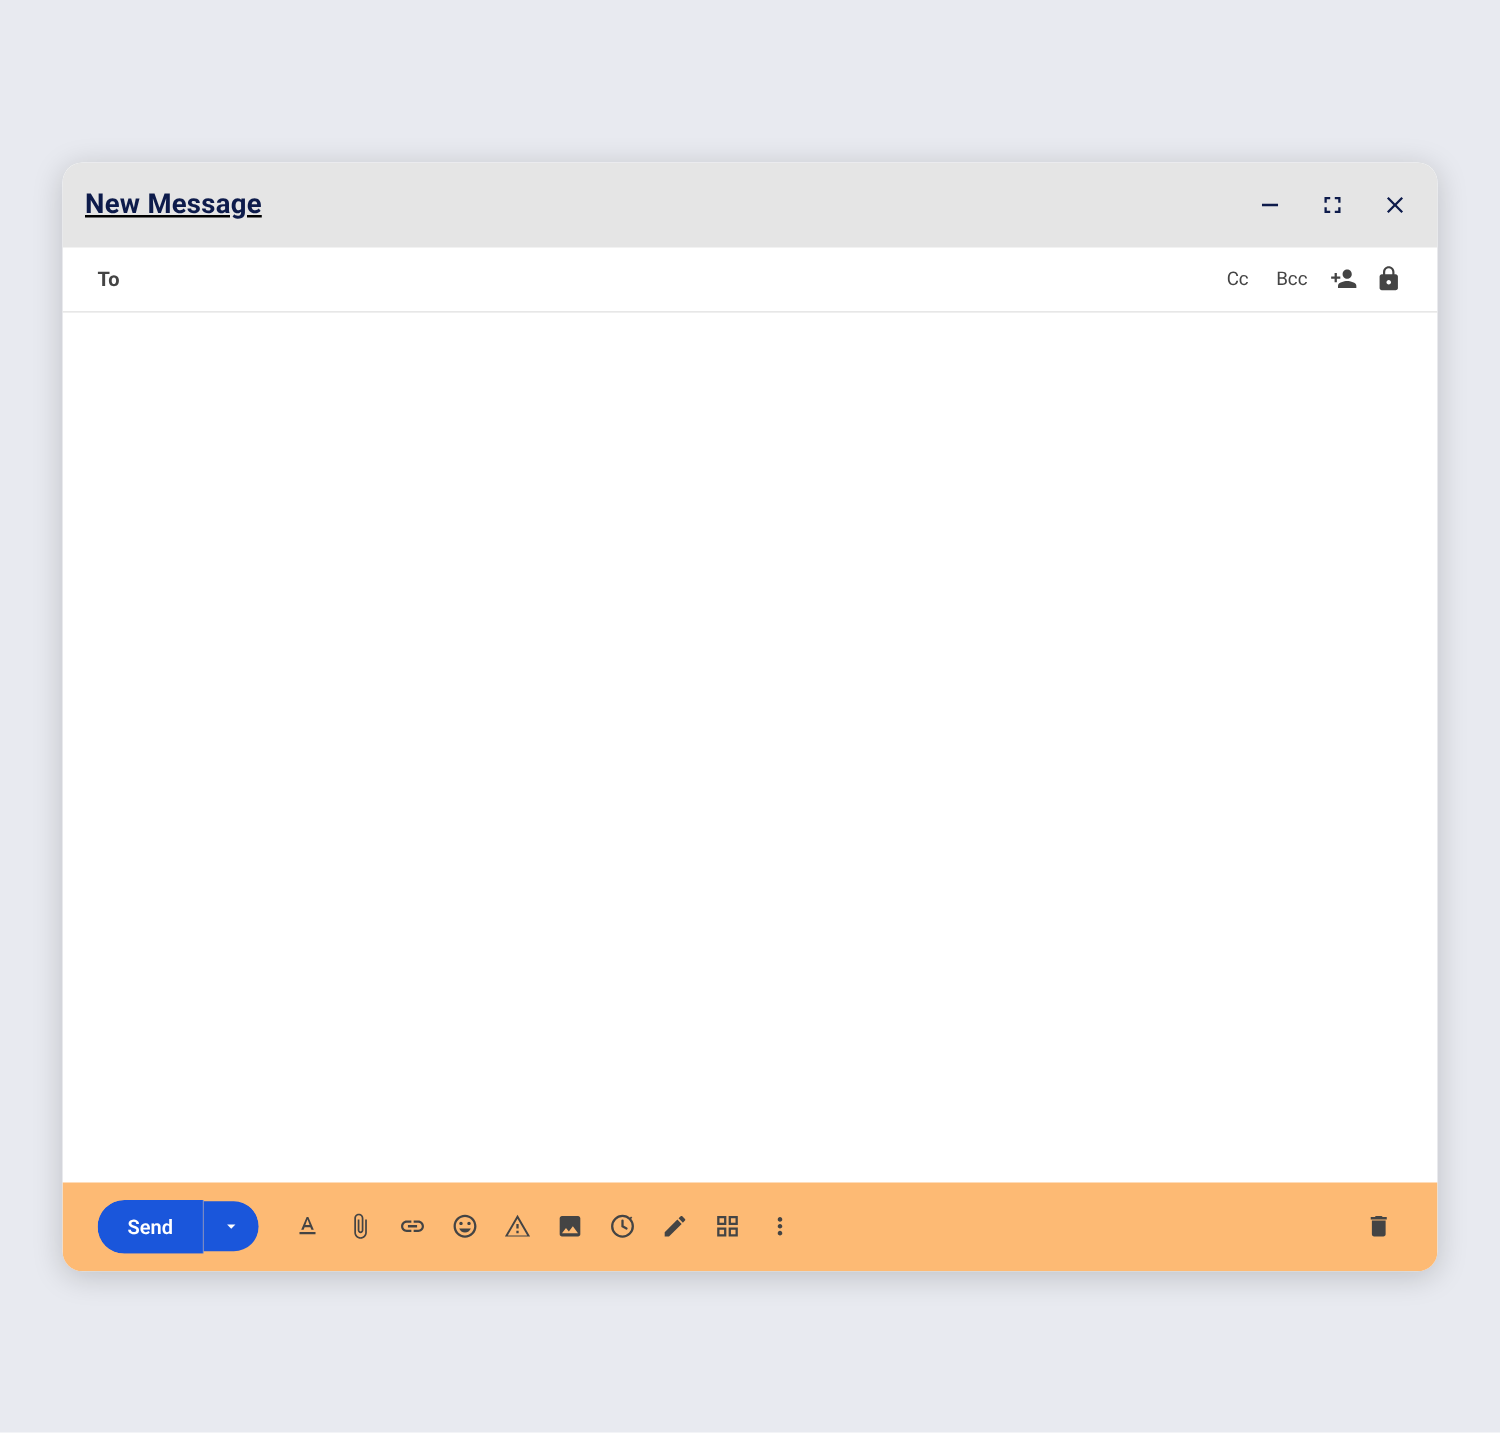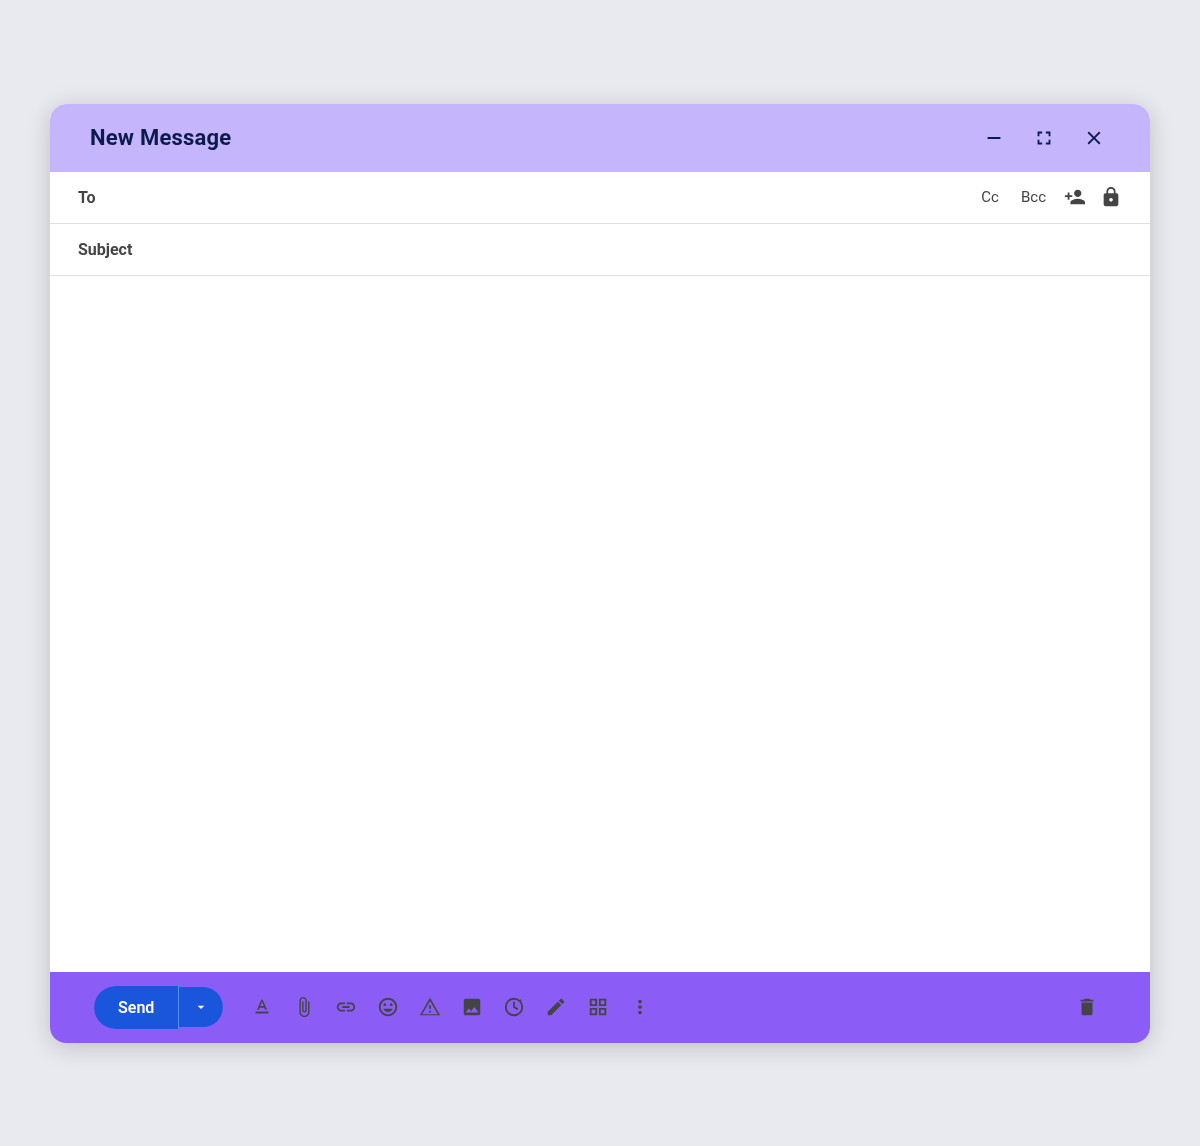--- a/index.html
+++ b/index.html
@@ -21,26 +21,27 @@
       width: 1100px;
       background: #ffffff;
       border-radius: 16px;
       overflow: hidden;
       box-shadow: 0 4px 24px rgba(0,0,0,0.18);
       display: flex;
       flex-direction: column;
     }
 
     .compose-header {
-      background: #c4b5fd;
-      padding: 18px 40px;
+      background: #e5e5e5;
+      padding: 18px 18px;
       display: flex;
       align-items: center;
       justify-content: space-between;
       border-radius: 16px 16px 0 0;
+      text-decoration: underline;
     }
 
     .compose-title {
       font-size: 22px;
       font-weight: 700;
       color: #0d1b4b;
       letter-spacing: 0.01em;
     }
 
     .header-actions {
@@ -145,23 +146,23 @@
       font-size: 16px;
       color: #222;
       resize: none;
       font-family: inherit;
       background: transparent;
     }
 
     .compose-toolbar {
       display: flex;
       align-items: center;
-      padding: 14px 44px;
+      padding: 14px 28px;
       gap: 4px;
-      background: #8b5cf6;
+      background: #fdba74;
       border-top: none;
     }
 
     .send-btn-group {
       display: flex;
       align-items: center;
       border-radius: 24px;
       overflow: hidden;
       margin-right: 16px;
     }
@@ -269,24 +270,20 @@
           </svg>
       </button>
       <button class="lock-btn" title="Confidential mode">
         <svg class="icon-svg" viewBox="0 0 24 24">
             <path d="M18 8h-1V6c0-2.76-2.24-5-5-5S7 3.24 7 6v2H6c-1.1 0-2 .9-2 2v10c0 1.1.9 2 2 2h12c1.1 0 2-.9 2-2V10c0-1.1-.9-2-2-2zm-6 9c-1.1 0-2-.9-2-2s.9-2 2-2 2 .9 2 2-.9 2-2 2zm3.1-9H8.9V6c0-1.71 1.39-3.1 3.1-3.1 1.71 0 3.1 1.39 3.1 3.1v2z"></path>
           </svg>
       </button>
     </div>
   </div>
 
-  <div class="field-row">
-    <span class="field-label">Subject</span>
-    <input class="field-input" type="text" style="">
-  </div>
 
   <div class="compose-body">
     <textarea class="body-textarea" style=""></textarea>
   </div>
 
   <div class="compose-toolbar">
 
     <div class="send-btn-group">
       <button class="send-btn-main">Send</button>
       <button class="send-btn-dropdown" title="More send options">

